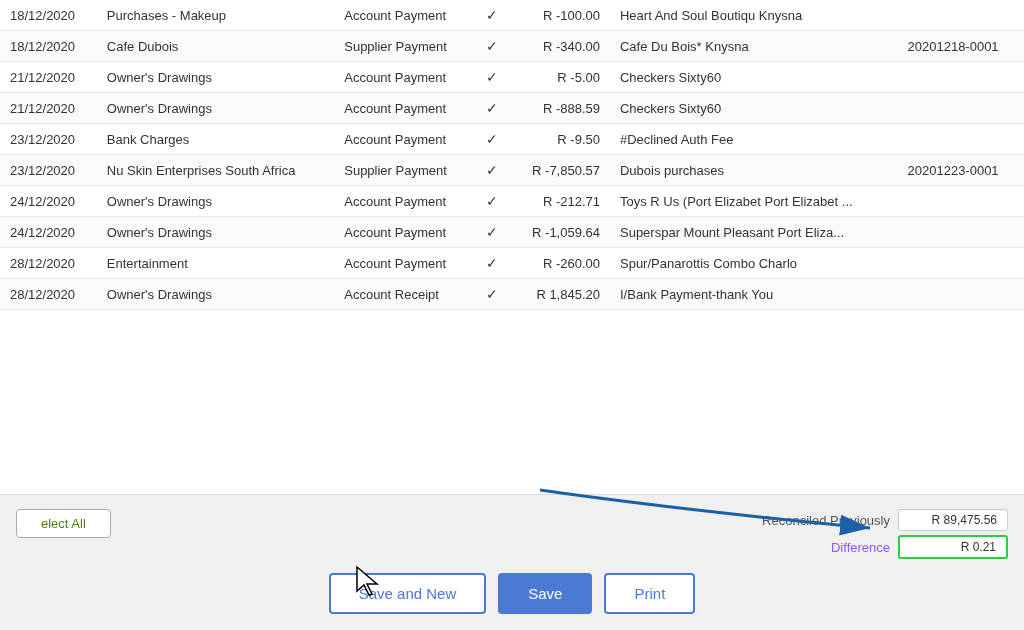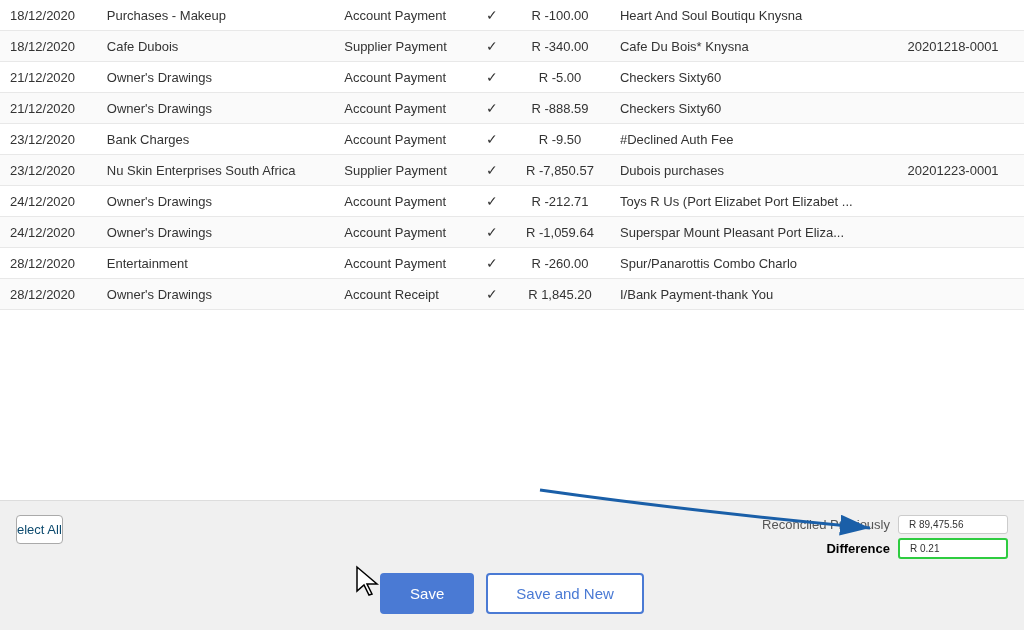--- a/index.html
+++ b/index.html
@@ -32,21 +32,21 @@
     }
     table tbody tr:nth-child(even) {
       background: #fafafa;
     }
     table tbody tr td {
       padding: 7px 10px;
       color: #333;
       white-space: nowrap;
     }
     td.amount {
-      text-align: center;
+      text-align: right;
     }
     td.check {
       text-align: center;
     }
     .checkmark {
       color: #333;
       font-size: 14px;
     }
     .footer {
       background: #f0f0f0;
@@ -58,24 +58,24 @@
     }
     .footer-top {
       display: flex;
       justify-content: space-between;
       align-items: flex-start;
     }
     .select-all-btn {
       background: #fff;
       border: 1px solid #aaa;
       border-radius: 4px;
-      padding: 6px 0;
+      padding: 6px 24px;
       font-size: 13px;
       cursor: pointer;
-      color: #0c4a6e;
+      color: #4d7c0f;
       align-self: flex-start;
     }
     .reconcile-summary {
       display: flex;
       flex-direction: column;
       gap: 4px;
       min-width: 340px;
     }
     .summary-row {
       display: flex;
@@ -88,31 +88,31 @@
       min-width: 160px;
       color: #555;
       font-size: 13px;
     }
     .summary-value {
       background: #fff;
       border: 1px solid #ccc;
       border-radius: 3px;
       padding: 3px 10px;
       min-width: 110px;
-      text-align: left;
-      font-size: 10px;
+      text-align: right;
+      font-size: 12px;
       color: #333;
     }
     .summary-row.difference .summary-value {
       border: 2.5px solid #2ecc40;
       font-weight: normal;
     }
     .summary-row.difference .summary-label {
-      font-weight: bold;
-      color: #000000;
+      font-weight: normal;
+      color: #8b5cf6;
     }
     .footer-actions {
       display: flex;
       justify-content: center;
       gap: 12px;
       margin-top: 14px;
     }
     .btn {
       padding: 10px 28px;
       border-radius: 4px;
@@ -265,22 +265,23 @@
             <span class="summary-label">Reconciled Previously</span>
             <span class="summary-value">R 89,475.56</span>
           </div>
           <div class="summary-row difference">
             <span class="summary-label">Difference</span>
             <span class="summary-value">R 0.21</span>
           </div>
         </div>
       </div>
       <div class="footer-actions">
+        <button class="btn btn-secondary">Save and New</button>
         <button class="btn btn-primary">Save</button>
-        <button class="btn btn-secondary">Save and New</button>
+        <button class="btn btn-secondary">Print</button>
       </div>
     </div>
   </div>
 
   <svg class="arrow-overlay" viewBox="0 0 1024 630">
     <defs>
       <marker id="arrowhead" markerWidth="10" markerHeight="7" refX="10" refY="3.5" orient="auto">
         <polygon points="0 0, 10 3.5, 0 7" fill="#1a5fa8"></polygon>
       </marker>
     </defs>

